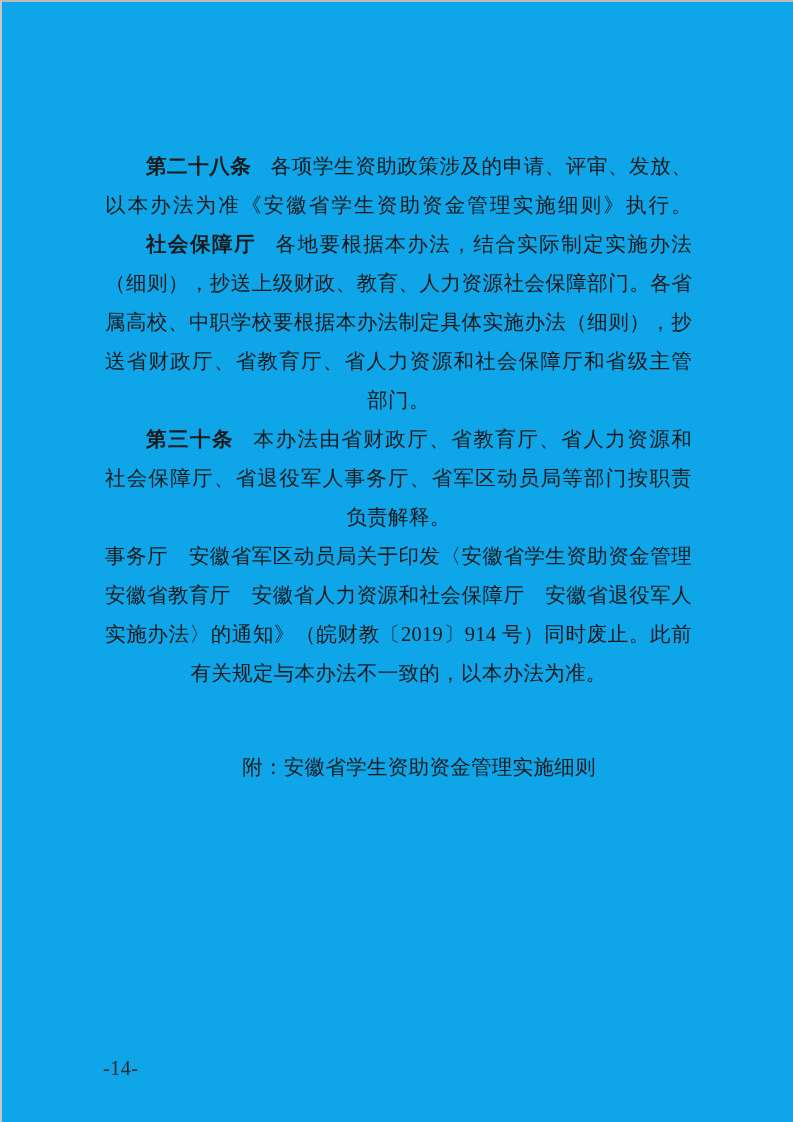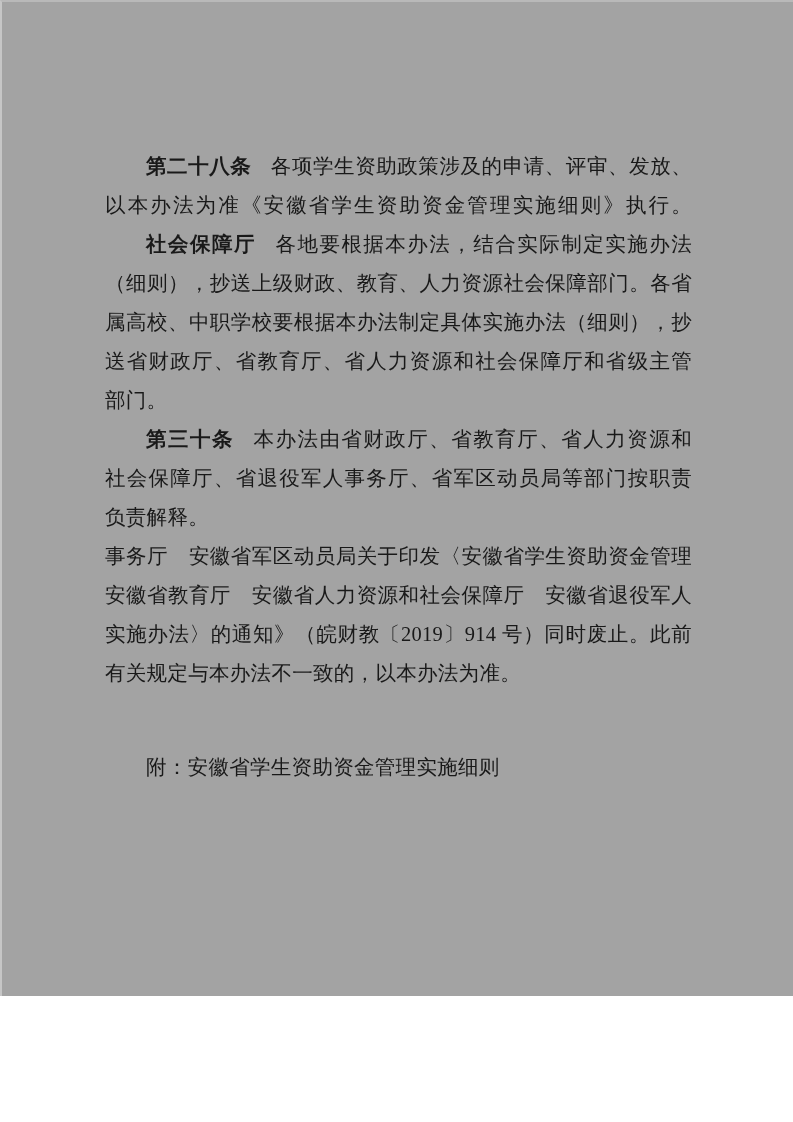--- a/index.html
+++ b/index.html
@@ -1,37 +1,37 @@
 <!DOCTYPE html>
 <html><head>
 <meta charset="utf-8">
 <style>
   html, body { margin: 0; padding: 0; background: #ffffff; }
   .page {
     position: relative;
     width: 793px;
-    height: 996px;
-    background: #a3a3a3;
+    height: 1122px;
+    background: #0ea5e9;
     box-sizing: border-box;
     border-top: 2px solid #b9b9b9;
     border-left: 2px solid #c6c6c6;
     overflow: hidden;
     font-family: "Liberation Serif", "DejaVu Serif", serif;
     color: #191919;
   }
   .text-block {
     position: absolute;
     left: 103px;
     top: 145px;
     width: 587px;
     font-size: 20.5px;
     line-height: 39px;
     letter-spacing: 0.3px;
   }
-  .line { margin: 0; padding: 0; white-space: nowrap; }
+  .line { margin: 0; padding: 0; white-space: nowrap; text-align: center; }
   .line.fill {
     white-space: normal;
     text-align: justify;
     text-align-last: justify;
   }
   .line.first { text-indent: 2em; }
   .art { font-weight: 700; }
   .first .rest { padding-left: 0.95em; }
   .attachment {
     margin-top: 55px;

